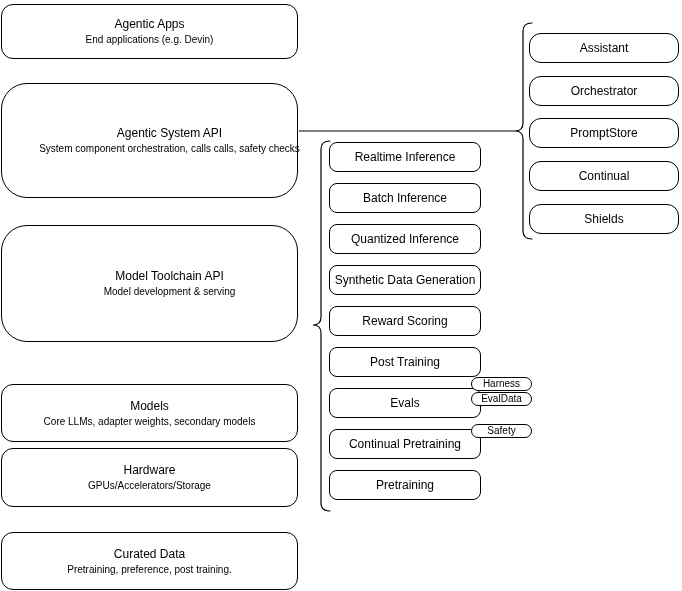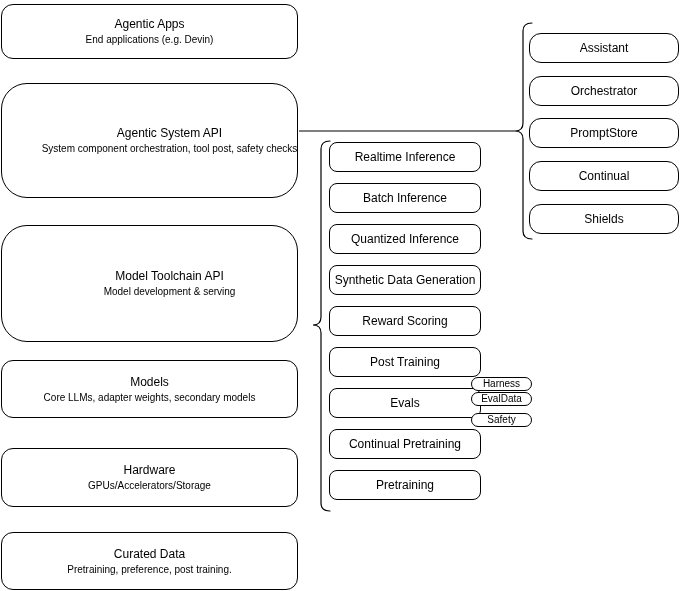--- a/index.html
+++ b/index.html
@@ -99,29 +99,29 @@
     <path d="M532,23 Q523,23 523,31 L523,123 Q523,131 515,131 Q523,131 523,139 L523,231 Q523,239 532,239" stroke="#000000" stroke-width="1.2" fill="none" stroke-linecap="round"></path>
   </svg>
 
   <div class="box leftbox r12" style="top:4px;height:55px">
     <div class="title">Agentic Apps</div>
     <div class="subtitle">End applications (e.g. Devin)</div>
   </div>
 
   <div class="box leftbox r26" style="top:83px;height:115px">
     <div class="title">Agentic System API</div>
-    <div class="subtitle">System component orchestration, tool post, safety checks</div>
+    <div class="subtitle">System component orchestration, calls calls, safety checks</div>
   </div>
 
   <div class="box leftbox r26" style="top:225px;height:117px">
     <div class="title">Model Toolchain API</div>
     <div class="subtitle">Model development &amp; serving</div>
   </div>
 
-  <div class="box leftbox r12" style="top:360px;height:58px">
+  <div class="box leftbox r12" style="top:384px;height:58px">
     <div class="title">Models</div>
     <div class="subtitle">Core LLMs, adapter weights, secondary models</div>
   </div>
 
   <div class="box leftbox r12" style="top:448px;height:59px">
     <div class="title">Hardware</div>
     <div class="subtitle">GPUs/Accelerators/Storage</div>
   </div>
 
   <div class="box leftbox r12" style="top:532px;height:58px">
@@ -156,21 +156,21 @@
   <div class="box mbox" style="top:470px">
     <span>Pretraining</span>
   </div>
 
   <div class="oval" style="top:377px">
     <span>Harness</span>
   </div>
   <div class="oval" style="top:392px">
     <span>EvalData</span>
   </div>
-  <div class="oval" style="top:413px">
+  <div class="oval" style="top:424px">
     <span>Safety</span>
   </div>
 
   <div class="box rbox" style="top:33px">
     <span>Assistant</span>
   </div>
   <div class="box rbox" style="top:76px">
     <span>Orchestrator</span>
   </div>
   <div class="box rbox" style="top:118px">

